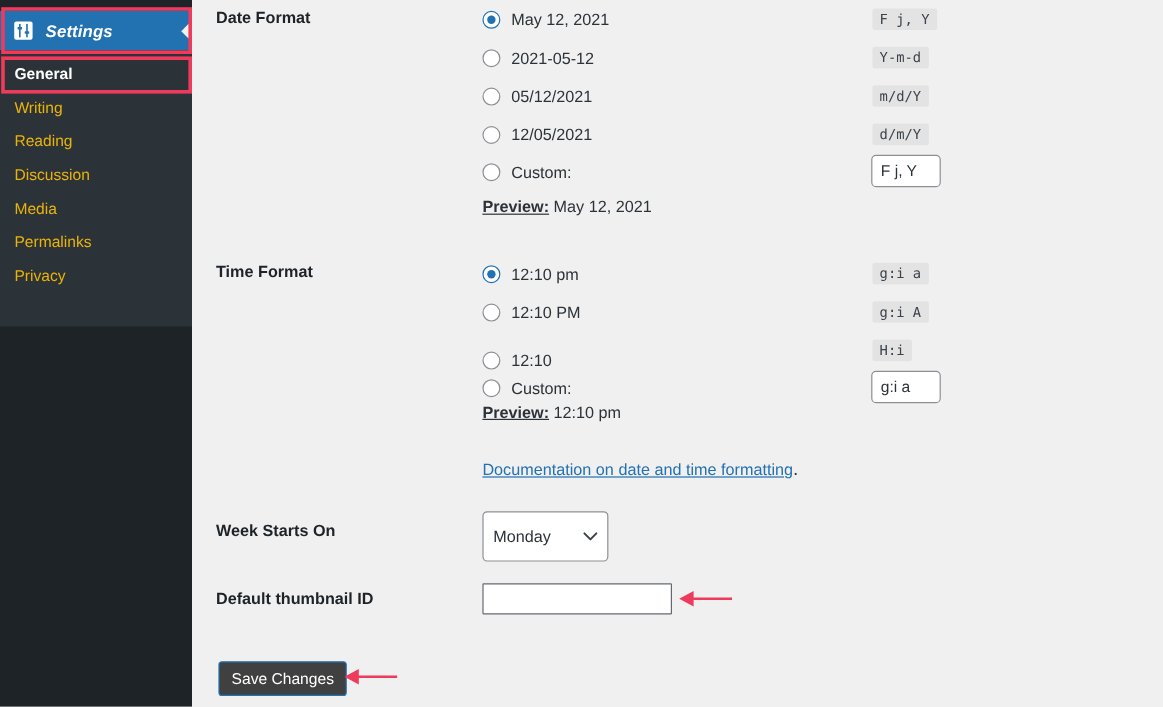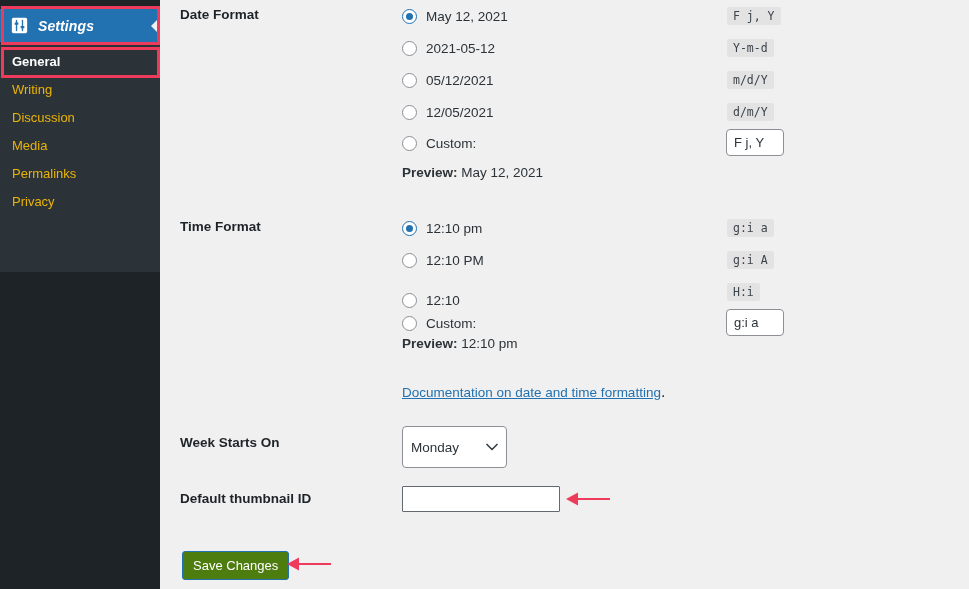--- a/index.html
+++ b/index.html
@@ -116,21 +116,21 @@
     border: 1px solid #8c8f94; border-radius: 4px;
     background: #fff;
     font-family: "Liberation Sans", sans-serif;
     font-size: 13px; color: #2c3338;
     padding: 0 7px;
   }
   .preview-line {
     font-size: 13.5px; color: #2c3338;
     white-space: nowrap;
   }
-  .preview-line b { font-weight: bold; }
+  .preview-line b { font-weight: bold; text-decoration: underline; }
   .doc-link {
     font-size: 13.5px; color: #2271b1;
     white-space: nowrap;
   }
   .doc-tail { color: #2c3338; text-decoration: none; }
 
   .select-box {
     position: relative;
     width: 105px; height: 42px;
     border: 1px solid #8c8f94; border-radius: 4px;
@@ -147,21 +147,21 @@
   .text-input {
     width: 158px; height: 26px;
     border: 1px solid #646970; border-radius: 1px;
     background: #fff;
     font-size: 13px; color: #2c3338;
     padding: 0 6px;
     font-family: "Liberation Sans", sans-serif;
   }
   #save-changes-button {
     position: absolute; left: 22px; top: 551px;
-    background: #4d7c0f; color: #fff;
+    background: #404040; color: #fff;
     border: 1px solid #2271b1; border-radius: 3px;
     font-size: 13px; font-weight: normal;
     padding: 0 10px; height: 29px; line-height: 27px;
     font-family: "Liberation Sans", sans-serif;
     cursor: pointer;
     white-space: nowrap;
   }
   .arrow-annot { position: absolute; pointer-events: none; }
 </style>
 </head>
@@ -195,20 +195,23 @@
     </div>
 
     <div id="submenu">
       <div class="submenu-item current">
         <span>General</span>
       </div>
       <div class="submenu-item">
         <span>Writing</span>
       </div>
       <div class="submenu-item">
+        <span>Reading</span>
+      </div>
+      <div class="submenu-item">
         <span>Discussion</span>
       </div>
       <div class="submenu-item">
         <span>Media</span>
       </div>
       <div class="submenu-item">
         <span>Permalinks</span>
       </div>
       <div class="submenu-item">
         <span>Privacy</span>

